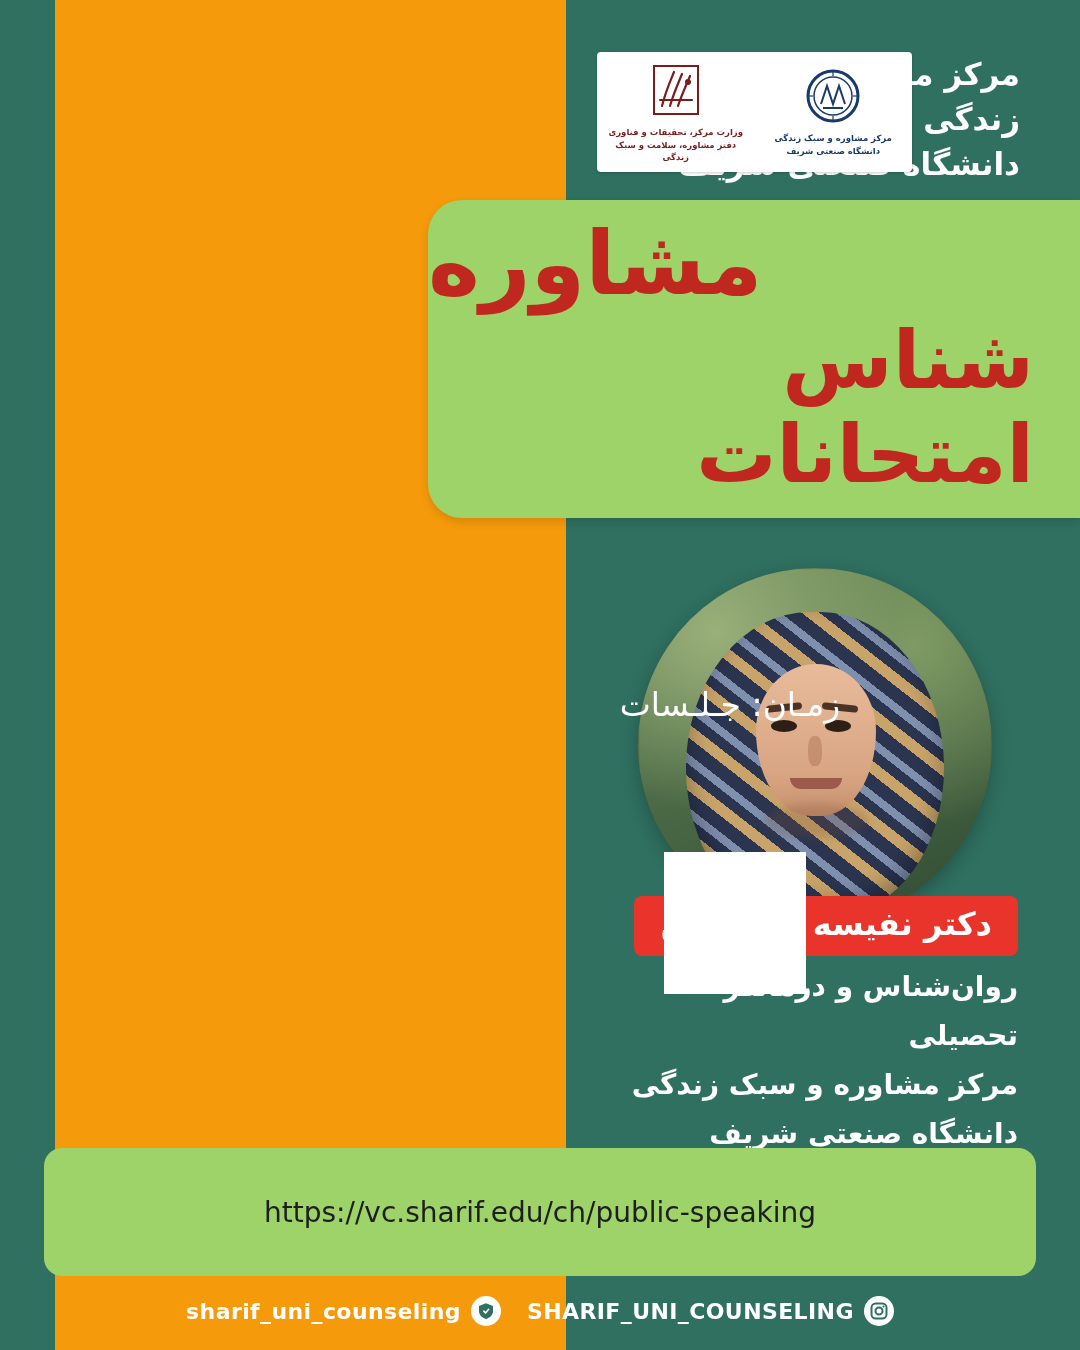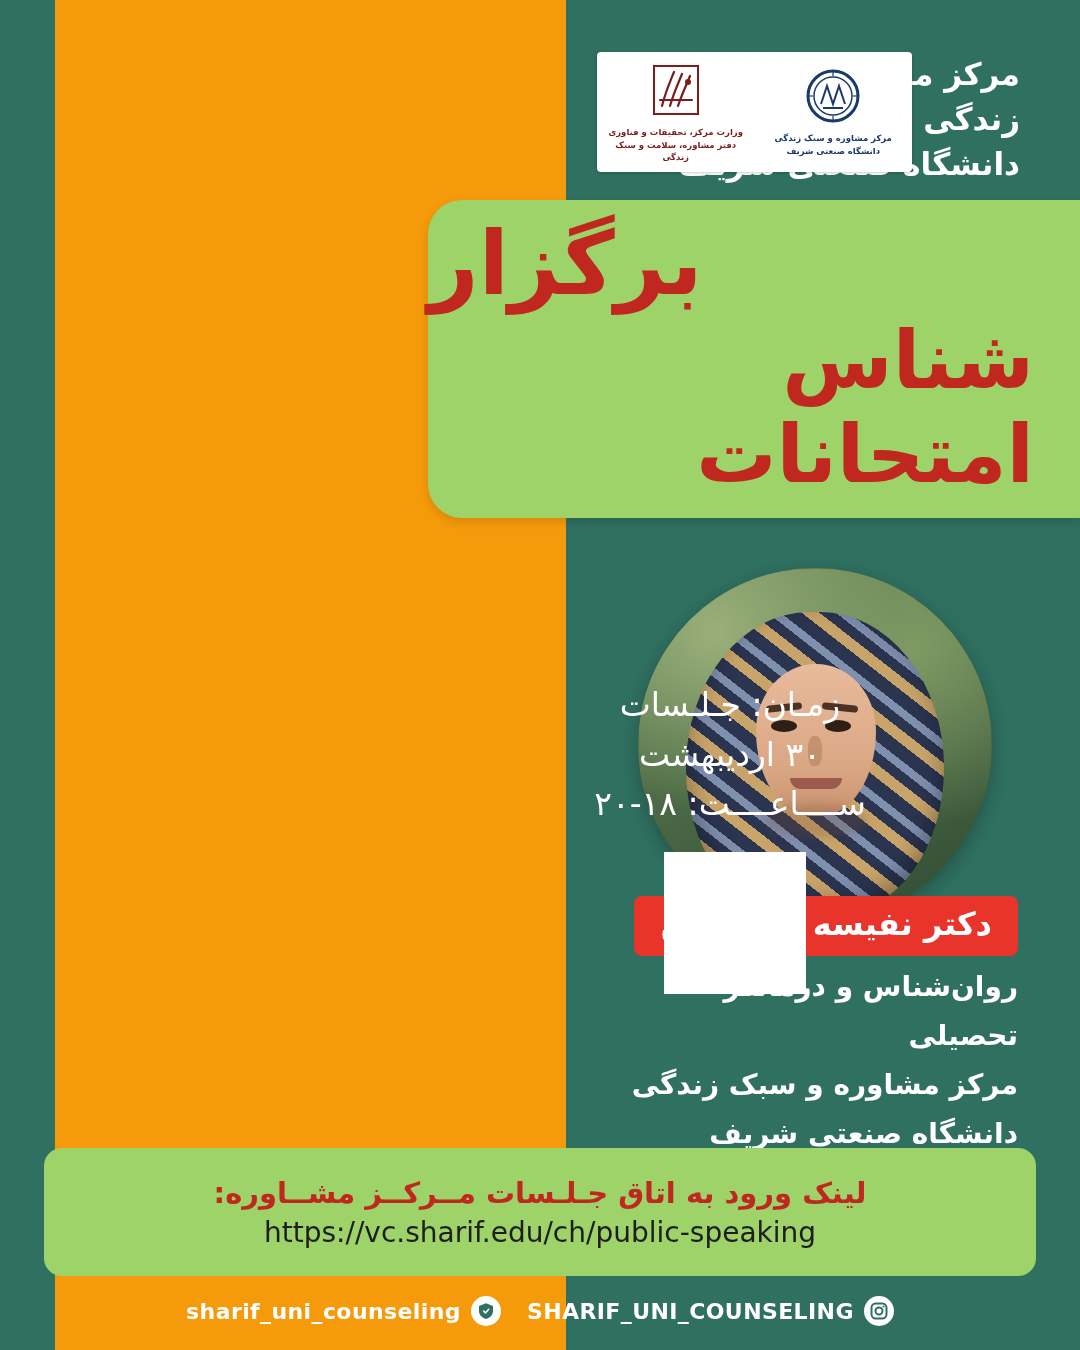--- a/index.html
+++ b/index.html
@@ -468,21 +468,21 @@
         <path d="M16 40 H48"></path>
       </g>
       <circle cx="44" cy="22" r="3" fill="#7b1d1d"></circle>
     </svg>
     <div class="logo-cap red">وزارت مرکز، تحقیقات و فناوری</div>
     <div class="logo-cap red">دفتر مشاوره، سلامت و سبک زندگی</div>
   </div>
 </div>
 
 <div class="title-card">
-  <div class="title-l1">برگزار</div>
+  <div class="title-l1">مشاوره</div>
   <div class="title-l2">شناس امتحانات</div>
 </div>
 
 <div class="photo-wrap">
   <div class="photo-bg"></div>
   <div class="scarf"></div>
   <div class="face"></div>
   <div class="brow l"></div>
   <div class="brow r"></div>
   <div class="eye l"></div>
@@ -494,30 +494,27 @@
 
 <div class="name-badge">دکتر نفیسه نیک‌سخن</div>
 <div class="speaker-desc">
   <div>روان‌شناس و درمانگر تحصیلی</div>
   <div>مرکز مشاوره و سبک زندگی</div>
   <div>دانشگاه صنعتی شریف</div>
 </div>
 
 <div class="time-block">
   <div>زمـان: جـلـسات</div>
-  <div>۳۰ اردیبهشت</div>
-  <div>ســــاعــــت: ۱۸-۲۰</div>
 </div>
 
 <div class="qr-box">
   <div class="qr-grid" id="qr-grid"><i></i><i></i><i></i><i></i><i></i><i></i><i></i><i style="background: transparent;"></i><i style="background: transparent;"></i><i></i><i style="background: transparent;"></i><i></i><i style="background: transparent;"></i><i style="background: transparent;"></i><i></i><i></i><i></i><i style="background: transparent;"></i><i></i><i></i><i></i><i></i><i></i><i></i><i></i><i></i><i style="background: transparent;"></i><i style="background: transparent;"></i><i style="background: transparent;"></i><i style="background: transparent;"></i><i style="background: transparent;"></i><i></i><i style="background: transparent;"></i><i></i><i></i><i></i><i></i><i></i><i style="background: transparent;"></i><i style="background: transparent;"></i><i></i><i style="background: transparent;"></i><i style="background: transparent;"></i><i></i><i style="background: transparent;"></i><i style="background: transparent;"></i><i style="background: transparent;"></i><i style="background: transparent;"></i><i style="background: transparent;"></i><i></i><i></i><i style="background: transparent;"></i><i></i><i></i><i></i><i style="background: transparent;"></i><i></i><i style="background: transparent;"></i><i style="background: transparent;"></i><i style="background: transparent;"></i><i style="background: transparent;"></i><i></i><i></i><i style="background: transparent;"></i><i style="background: transparent;"></i><i style="background: transparent;"></i><i style="background: transparent;"></i><i style="background: transparent;"></i><i></i><i style="background: transparent;"></i><i></i><i></i><i></i><i style="background: transparent;"></i><i></i><i></i><i style="background: transparent;"></i><i></i><i></i><i></i><i style="background: transparent;"></i><i></i><i style="background: transparent;"></i><i></i><i style="background: transparent;"></i><i></i><i style="background: transparent;"></i><i></i><i></i><i style="background: transparent;"></i><i></i><i></i><i style="background: transparent;"></i><i></i><i style="background: transparent;"></i><i></i><i></i><i></i><i style="background: transparent;"></i><i></i><i></i><i style="background: transparent;"></i><i></i><i></i><i></i><i style="background: transparent;"></i><i></i><i style="background: transparent;"></i><i></i><i></i><i></i><i></i><i style="background: transparent;"></i><i style="background: transparent;"></i><i></i><i></i><i></i><i style="background: transparent;"></i><i></i><i style="background: transparent;"></i><i></i><i></i><i></i><i style="background: transparent;"></i><i></i><i></i><i style="background: transparent;"></i><i style="background: transparent;"></i><i style="background: transparent;"></i><i style="background: transparent;"></i><i style="background: transparent;"></i><i></i><i style="background: transparent;"></i><i></i><i style="background: transparent;"></i><i style="background: transparent;"></i><i></i><i style="background: transparent;"></i><i></i><i></i><i></i><i style="background: transparent;"></i><i style="background: transparent;"></i><i></i><i style="background: transparent;"></i><i style="background: transparent;"></i><i style="background: transparent;"></i><i style="background: transparent;"></i><i style="background: transparent;"></i><i></i><i></i><i></i><i></i><i></i><i></i><i></i><i></i><i style="background: transparent;"></i><i style="background: transparent;"></i><i style="background: transparent;"></i><i></i><i></i><i></i><i style="background: transparent;"></i><i style="background: transparent;"></i><i></i><i></i><i style="background: transparent;"></i><i></i><i></i><i></i><i></i><i></i><i></i><i></i><i style="background: transparent;"></i><i style="background: transparent;"></i><i style="background: transparent;"></i><i style="background: transparent;"></i><i style="background: transparent;"></i><i style="background: transparent;"></i><i style="background: transparent;"></i><i style="background: transparent;"></i><i style="background: transparent;"></i><i style="background: transparent;"></i><i style="background: transparent;"></i><i></i><i style="background: transparent;"></i><i style="background: transparent;"></i><i style="background: transparent;"></i><i></i><i></i><i style="background: transparent;"></i><i style="background: transparent;"></i><i style="background: transparent;"></i><i style="background: transparent;"></i><i style="background: transparent;"></i><i style="background: transparent;"></i><i style="background: transparent;"></i><i style="background: transparent;"></i><i style="background: transparent;"></i><i style="background: transparent;"></i><i style="background: transparent;"></i><i></i><i></i><i></i><i></i><i style="background: transparent;"></i><i style="background: transparent;"></i><i></i><i style="background: transparent;"></i><i></i><i></i><i style="background: transparent;"></i><i style="background: transparent;"></i><i style="background: transparent;"></i><i style="background: transparent;"></i><i style="background: transparent;"></i><i></i><i style="background: transparent;"></i><i style="background: transparent;"></i><i style="background: transparent;"></i><i style="background: transparent;"></i><i style="background: transparent;"></i><i></i><i style="background: transparent;"></i><i style="background: transparent;"></i><i style="background: transparent;"></i><i></i><i style="background: transparent;"></i><i style="background: transparent;"></i><i style="background: transparent;"></i><i style="background: transparent;"></i><i style="background: transparent;"></i><i style="background: transparent;"></i><i style="background: transparent;"></i><i></i><i style="background: transparent;"></i><i></i><i></i><i style="background: transparent;"></i><i></i><i></i><i></i><i></i><i></i><i style="background: transparent;"></i><i></i><i style="background: transparent;"></i><i style="background: transparent;"></i><i style="background: transparent;"></i><i></i><i style="background: transparent;"></i><i style="background: transparent;"></i><i style="background: transparent;"></i><i style="background: transparent;"></i><i></i><i style="background: transparent;"></i><i style="background: transparent;"></i><i></i><i style="background: transparent;"></i><i></i><i></i><i style="background: transparent;"></i><i style="background: transparent;"></i><i></i><i style="background: transparent;"></i><i style="background: transparent;"></i><i></i><i></i><i></i><i style="background: transparent;"></i><i style="background: transparent;"></i><i style="background: transparent;"></i><i></i><i></i><i style="background: transparent;"></i><i style="background: transparent;"></i><i style="background: transparent;"></i><i style="background: transparent;"></i><i style="background: transparent;"></i><i style="background: transparent;"></i><i style="background: transparent;"></i><i style="background: transparent;"></i><i style="background: transparent;"></i><i></i><i style="background: transparent;"></i><i style="background: transparent;"></i><i style="background: transparent;"></i><i style="background: transparent;"></i><i style="background: transparent;"></i><i></i><i></i><i></i><i></i><i></i><i></i><i></i><i style="background: transparent;"></i><i style="background: transparent;"></i><i></i><i></i><i style="background: transparent;"></i><i style="background: transparent;"></i><i></i><i></i><i style="background: transparent;"></i><i style="background: transparent;"></i><i style="background: transparent;"></i><i></i><i style="background: transparent;"></i><i style="background: transparent;"></i><i></i><i style="background: transparent;"></i><i style="background: transparent;"></i><i></i><i></i><i></i><i></i><i style="background: transparent;"></i><i style="background: transparent;"></i><i style="background: transparent;"></i><i style="background: transparent;"></i><i style="background: transparent;"></i><i style="background: transparent;"></i><i></i><i></i><i style="background: transparent;"></i><i style="background: transparent;"></i><i style="background: transparent;"></i><i style="background: transparent;"></i><i style="background: transparent;"></i><i style="background: transparent;"></i><i></i><i style="background: transparent;"></i><i style="background: transparent;"></i><i></i><i></i><i></i><i style="background: transparent;"></i><i></i><i style="background: transparent;"></i><i style="background: transparent;"></i><i></i><i></i><i style="background: transparent;"></i><i style="background: transparent;"></i><i style="background: transparent;"></i><i style="background: transparent;"></i><i></i><i style="background: transparent;"></i><i style="background: transparent;"></i><i></i><i style="background: transparent;"></i><i style="background: transparent;"></i><i style="background: transparent;"></i><i style="background: transparent;"></i><i></i><i></i><i style="background: transparent;"></i><i></i><i style="background: transparent;"></i><i></i><i style="background: transparent;"></i><i style="background: transparent;"></i><i style="background: transparent;"></i><i style="background: transparent;"></i><i></i><i></i><i></i><i style="background: transparent;"></i><i></i><i style="background: transparent;"></i><i style="background: transparent;"></i><i style="background: transparent;"></i><i></i><i></i><i style="background: transparent;"></i><i style="background: transparent;"></i><i style="background: transparent;"></i><i style="background: transparent;"></i><i></i><i></i><i></i><i style="background: transparent;"></i><i></i><i style="background: transparent;"></i><i style="background: transparent;"></i><i style="background: transparent;"></i><i></i><i></i><i style="background: transparent;"></i><i style="background: transparent;"></i><i style="background: transparent;"></i><i></i><i style="background: transparent;"></i><i></i><i></i><i></i><i style="background: transparent;"></i><i style="background: transparent;"></i><i style="background: transparent;"></i><i></i><i style="background: transparent;"></i><i style="background: transparent;"></i><i></i><i style="background: transparent;"></i><i style="background: transparent;"></i><i></i><i style="background: transparent;"></i><i></i><i style="background: transparent;"></i><i></i><i></i><i></i><i style="background: transparent;"></i><i></i><i></i><i style="background: transparent;"></i><i style="background: transparent;"></i><i></i><i style="background: transparent;"></i><i style="background: transparent;"></i><i></i><i></i><i style="background: transparent;"></i><i style="background: transparent;"></i><i style="background: transparent;"></i><i style="background: transparent;"></i><i style="background: transparent;"></i><i style="background: transparent;"></i><i style="background: transparent;"></i><i style="background: transparent;"></i><i></i><i style="background: transparent;"></i><i></i><i></i><i style="background: transparent;"></i><i></i><i></i><i style="background: transparent;"></i><i style="background: transparent;"></i><i style="background: transparent;"></i><i style="background: transparent;"></i><i style="background: transparent;"></i><i></i><i style="background: transparent;"></i><i></i><i style="background: transparent;"></i><i></i><i></i><i></i><i></i><i></i><i></i><i></i><i></i><i style="background: transparent;"></i><i style="background: transparent;"></i><i></i><i style="background: transparent;"></i><i></i><i style="background: transparent;"></i><i></i><i></i><i style="background: transparent;"></i><i></i><i></i><i></i><i style="background: transparent;"></i><i style="background: transparent;"></i><i style="background: transparent;"></i><i></i><i style="background: transparent;"></i><i style="background: transparent;"></i><i></i><i style="background: transparent;"></i><i style="background: transparent;"></i><i style="background: transparent;"></i><i style="background: transparent;"></i><i style="background: transparent;"></i><i></i><i style="background: transparent;"></i><i style="background: transparent;"></i><i style="background: transparent;"></i><i></i><i></i><i></i><i></i><i></i><i style="background: transparent;"></i><i style="background: transparent;"></i><i style="background: transparent;"></i><i style="background: transparent;"></i><i style="background: transparent;"></i><i style="background: transparent;"></i><i style="background: transparent;"></i><i></i><i style="background: transparent;"></i><i style="background: transparent;"></i><i></i><i style="background: transparent;"></i><i></i><i></i><i></i><i style="background: transparent;"></i><i></i><i style="background: transparent;"></i><i></i><i style="background: transparent;"></i><i style="background: transparent;"></i><i style="background: transparent;"></i><i></i><i style="background: transparent;"></i><i style="background: transparent;"></i><i style="background: transparent;"></i><i style="background: transparent;"></i><i style="background: transparent;"></i><i></i><i></i><i style="background: transparent;"></i><i></i><i></i><i></i><i style="background: transparent;"></i><i></i><i style="background: transparent;"></i><i></i><i></i><i></i><i style="background: transparent;"></i><i></i><i style="background: transparent;"></i><i></i><i style="background: transparent;"></i><i></i><i></i><i></i><i style="background: transparent;"></i><i></i><i style="background: transparent;"></i><i></i><i style="background: transparent;"></i><i style="background: transparent;"></i><i></i><i style="background: transparent;"></i><i style="background: transparent;"></i><i style="background: transparent;"></i><i></i><i></i><i></i><i style="background: transparent;"></i><i></i><i></i><i></i><i style="background: transparent;"></i><i></i><i style="background: transparent;"></i><i></i><i style="background: transparent;"></i><i></i><i></i><i style="background: transparent;"></i><i></i><i></i><i></i><i style="background: transparent;"></i><i style="background: transparent;"></i><i></i><i></i><i style="background: transparent;"></i><i></i><i style="background: transparent;"></i><i style="background: transparent;"></i><i style="background: transparent;"></i><i></i><i style="background: transparent;"></i><i style="background: transparent;"></i><i style="background: transparent;"></i><i style="background: transparent;"></i><i style="background: transparent;"></i><i></i><i style="background: transparent;"></i><i style="background: transparent;"></i><i></i><i></i><i style="background: transparent;"></i><i style="background: transparent;"></i><i style="background: transparent;"></i><i style="background: transparent;"></i><i></i><i style="background: transparent;"></i><i></i><i style="background: transparent;"></i><i></i><i></i><i></i><i style="background: transparent;"></i><i></i><i></i><i></i><i></i><i></i><i></i><i></i><i></i><i></i><i style="background: transparent;"></i><i style="background: transparent;"></i><i style="background: transparent;"></i><i style="background: transparent;"></i><i style="background: transparent;"></i><i style="background: transparent;"></i><i style="background: transparent;"></i><i></i><i></i><i></i><i style="background: transparent;"></i><i style="background: transparent;"></i><i></i><i></i><i></i><i></i><i style="background: transparent;"></i><i></i></div>
 </div>
 
 <div class="link-card">
-  <div class="link-title">لینک ورود به اتاق جـلـسات مــرکــز مشــاوره:</div>
   <div class="link-url">https://vc.sharif.edu/ch/public-speaking</div>
 </div>
 
 <div class="social-bar">
   <div class="social-item">
     <span class="si-icon">
       <svg width="20" height="20" viewBox="0 0 24 24">
         <rect x="3" y="3" width="18" height="18" rx="5" fill="none" stroke="#2f7060" stroke-width="2.4"></rect>
         <circle cx="12" cy="12" r="4.2" fill="none" stroke="#2f7060" stroke-width="2.4"></circle>
         <circle cx="17.4" cy="6.6" r="1.3" fill="#2f7060"></circle>

